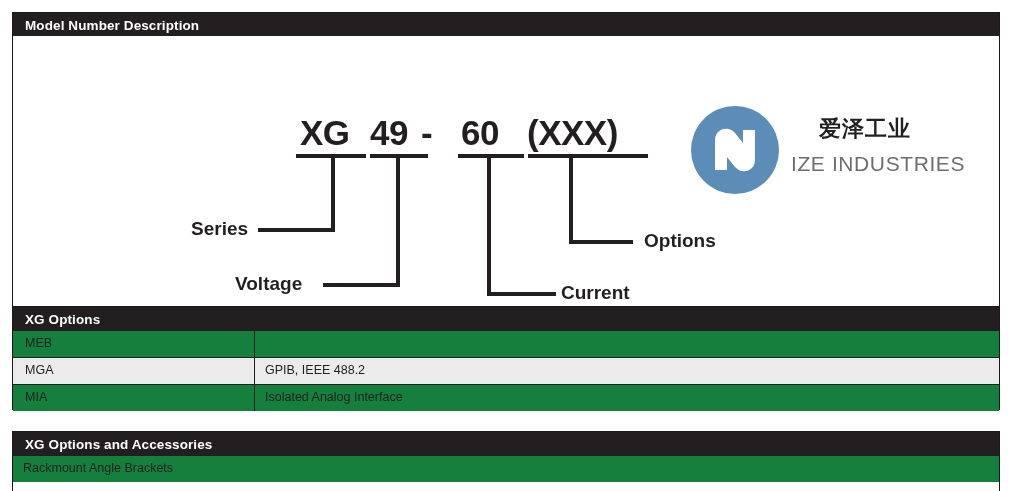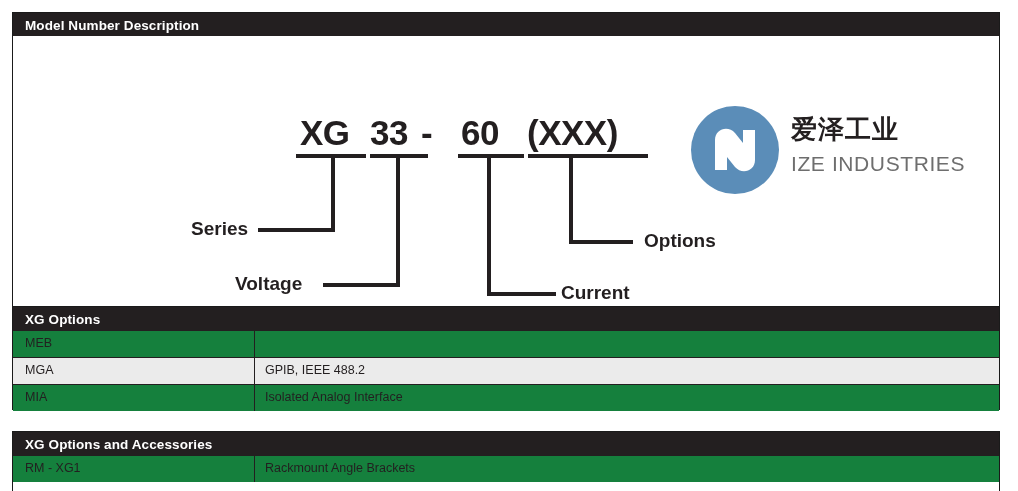--- a/index.html
+++ b/index.html
@@ -132,25 +132,26 @@
   }
   #logo-text {
     position: absolute;
     left: 112px;
     top: 14px;
     width: 196px;
   }
   #logo-cn {
     font-family: "DejaVu Sans", sans-serif;
     font-weight: bold;
-    font-size: 26px;
+    font-size: 22px;
     color: #231f20;
     letter-spacing: 1px;
     line-height: 38px;
     white-space: nowrap;
+    margin-left: 28px;
   }
   #logo-en {
     font-family: "Liberation Sans", sans-serif;
     font-size: 21px;
     color: #6e6e6e;
     letter-spacing: 0.6px;
     line-height: 26px;
     margin-top: 3px;
     white-space: nowrap;
   }
@@ -201,21 +202,21 @@
 
 <div id="page">
 
   <div class="panel" id="panel-model">
 
     <div class="bar">Model Number Description</div>
 
     <div id="diagram">
 
       <div class="mn" id="mn-xg">XG</div>
-      <div class="mn" id="mn-volt">33</div>
+      <div class="mn" id="mn-volt">49</div>
       <div class="mn" id="mn-dash">-</div>
       <div class="mn" id="mn-cur">60</div>
       <div class="mn" id="mn-opt">(XXX)</div>
 
       <div class="uline" id="ul-xg"></div>
       <div class="uline" id="ul-volt"></div>
       <div class="uline" id="ul-cur"></div>
       <div class="uline" id="ul-opt"></div>
 
       <div class="vline" id="v-series"></div>
@@ -268,18 +269,17 @@
       <div class="tcell-code">MIA</div>
       <div class="tcell-desc">Isolated Analog Interface</div>
     </div>
   </div>
 
   <div class="panel" id="panel-acc">
 
     <div class="bar">XG Options and Accessories</div>
 
     <div class="trow">
-      <div class="tcell-code">RM - XG1</div>
       <div class="tcell-desc">Rackmount Angle Brackets</div>
     </div>
   </div>
 
 </div>
 
 </body></html>

